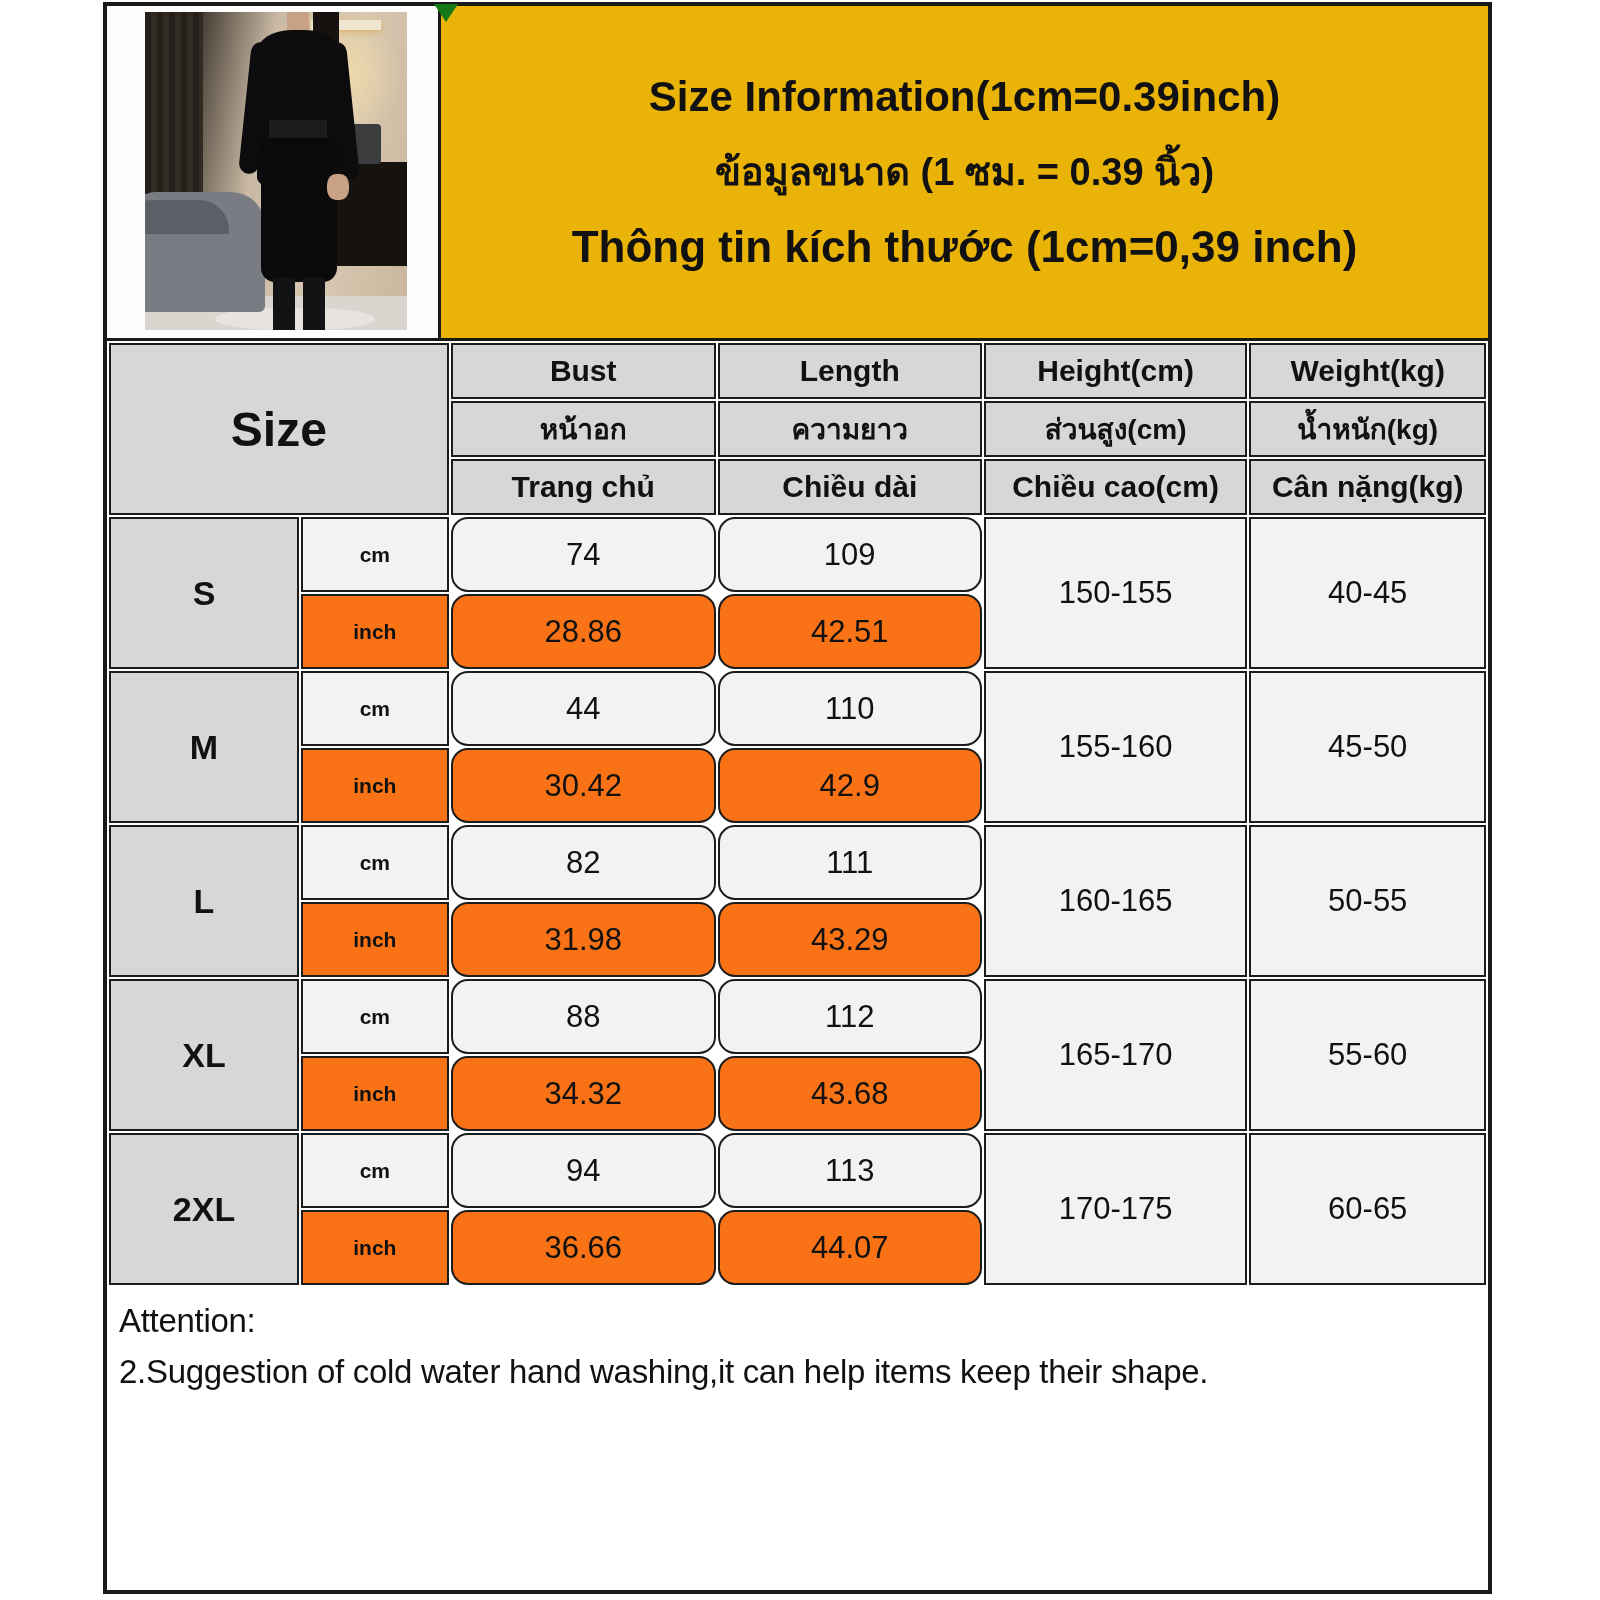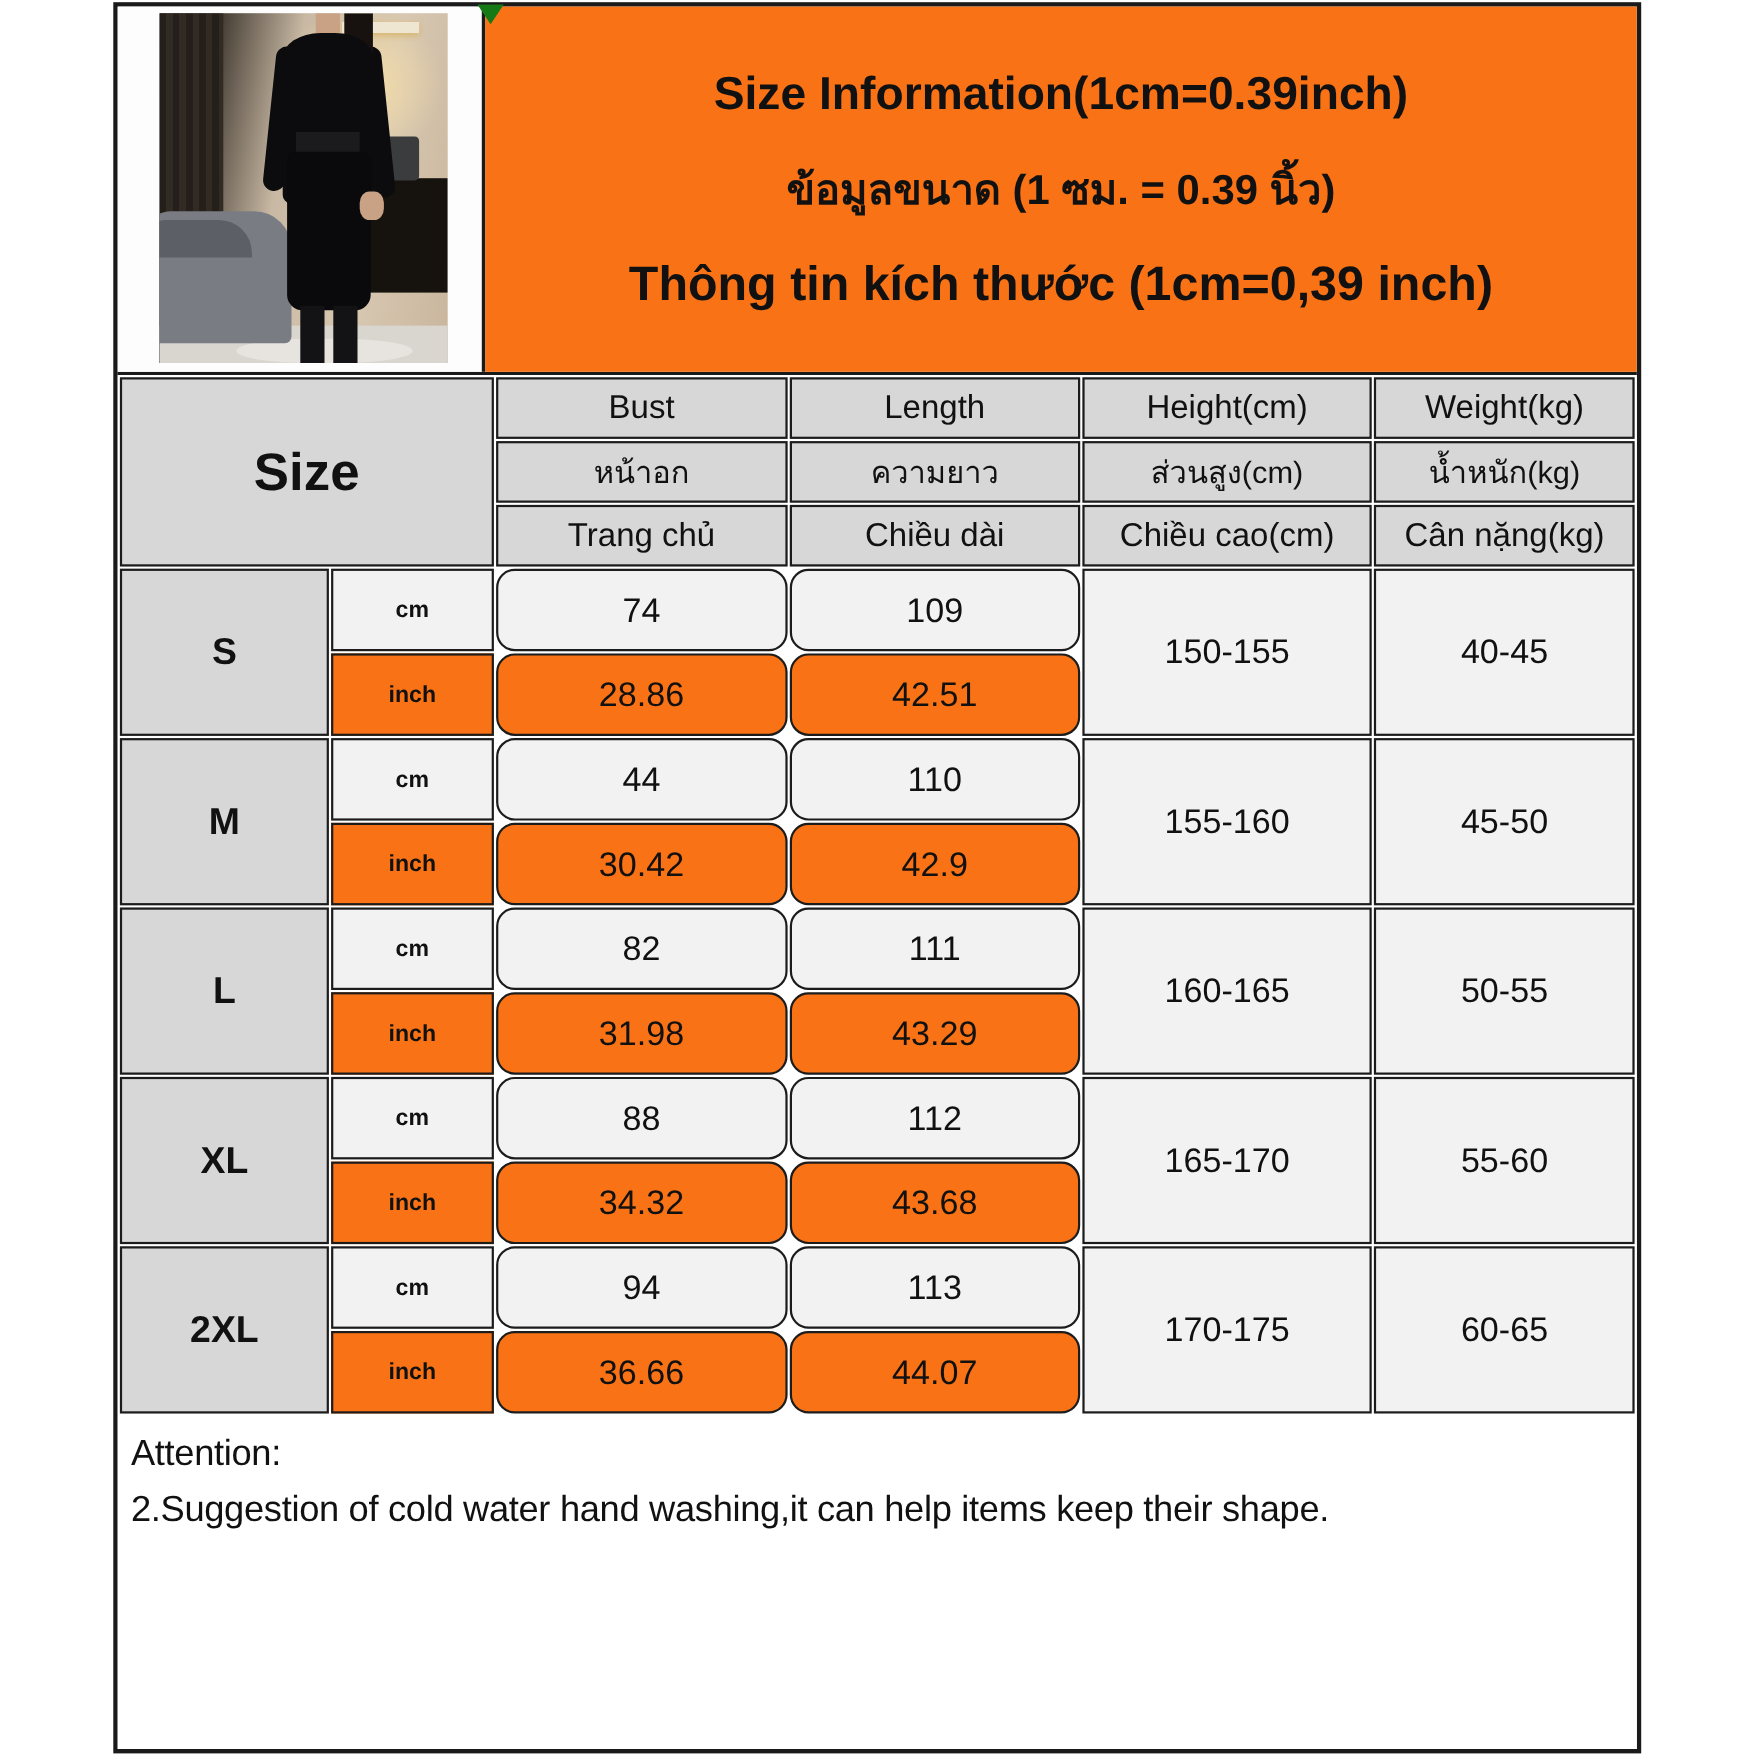--- a/index.html
+++ b/index.html
@@ -31,30 +31,30 @@
          border-radius:42% 42% 30% 30%/14% 14% 8% 8%;}
   .waist{position:absolute;left:124px;top:108px;width:58px;height:22px;background:#1b1a1d;}
   .skirt{position:absolute;left:116px;top:126px;width:76px;height:144px;background:#0a0a0c;border-radius:8px 8px 14px 14px;}
   .armL{position:absolute;left:100px;top:30px;width:20px;height:132px;background:#0c0c0e;border-radius:10px;transform:rotate(6deg);}
   .armR{position:absolute;left:188px;top:30px;width:20px;height:138px;background:#0c0c0e;border-radius:10px;transform:rotate(-6deg);}
   .hand{position:absolute;left:182px;top:162px;width:22px;height:26px;background:#c9a184;border-radius:40%;}
   .bootL{position:absolute;left:128px;top:266px;width:22px;height:52px;background:#131315;}
   .bootR{position:absolute;left:158px;top:266px;width:22px;height:52px;background:#131315;}
   .corner-flag{position:absolute;left:327px;top:-2px;width:0;height:0;z-index:6;
       border-left:12px solid transparent;border-right:12px solid transparent;border-top:18px solid #157a15;}
-  .title-cell{flex:1;background:#f97316;display:flex;flex-direction:column;justify-content:center;
-              align-items:center;text-align:center;gap:32px;}
+  .title-cell{flex:1;background:#eab308;display:flex;flex-direction:column;justify-content:center;
+              align-items:center;text-align:center;gap:20px;}
   .t-en{font-size:42px;font-weight:bold;}
   .t-th{font-size:38px;font-weight:bold;}
   .t-vi{font-size:44px;font-weight:bold;}
   
   .tbl-wrap{flex:0 0 924px;}
   table.size-table{width:100%;table-layout:fixed;border-collapse:separate;border-spacing:2px;background:#fff;}
   table.size-table td{border:2px solid #1c1c1c;text-align:center;vertical-align:middle;overflow:hidden;}
-  .hd{height:50px;background:#d7d7d7;font-weight:normal;font-size:30px;}
+  .hd{height:50px;background:#d7d7d7;font-weight:bold;font-size:30px;}
   .hd-th{font-size:28px;}
   .size-big{background:#d7d7d7;font-weight:bold;font-size:48px;}
   td.r-cm{height:69px;background:#f2f2f2;}
   td.r-inch{height:69px;background:#f97316;}
   td.size-letter{background:#d7d7d7;font-weight:bold;font-size:34px;}
   td.unit{font-weight:bold;font-size:21px;}
   td.val{font-size:31px;border-radius:17px;}
   td.range{background:#f2f2f2;font-size:31px;}
   
   .attention{flex:1;background:#fff;padding:8px 12px;box-sizing:border-box;

